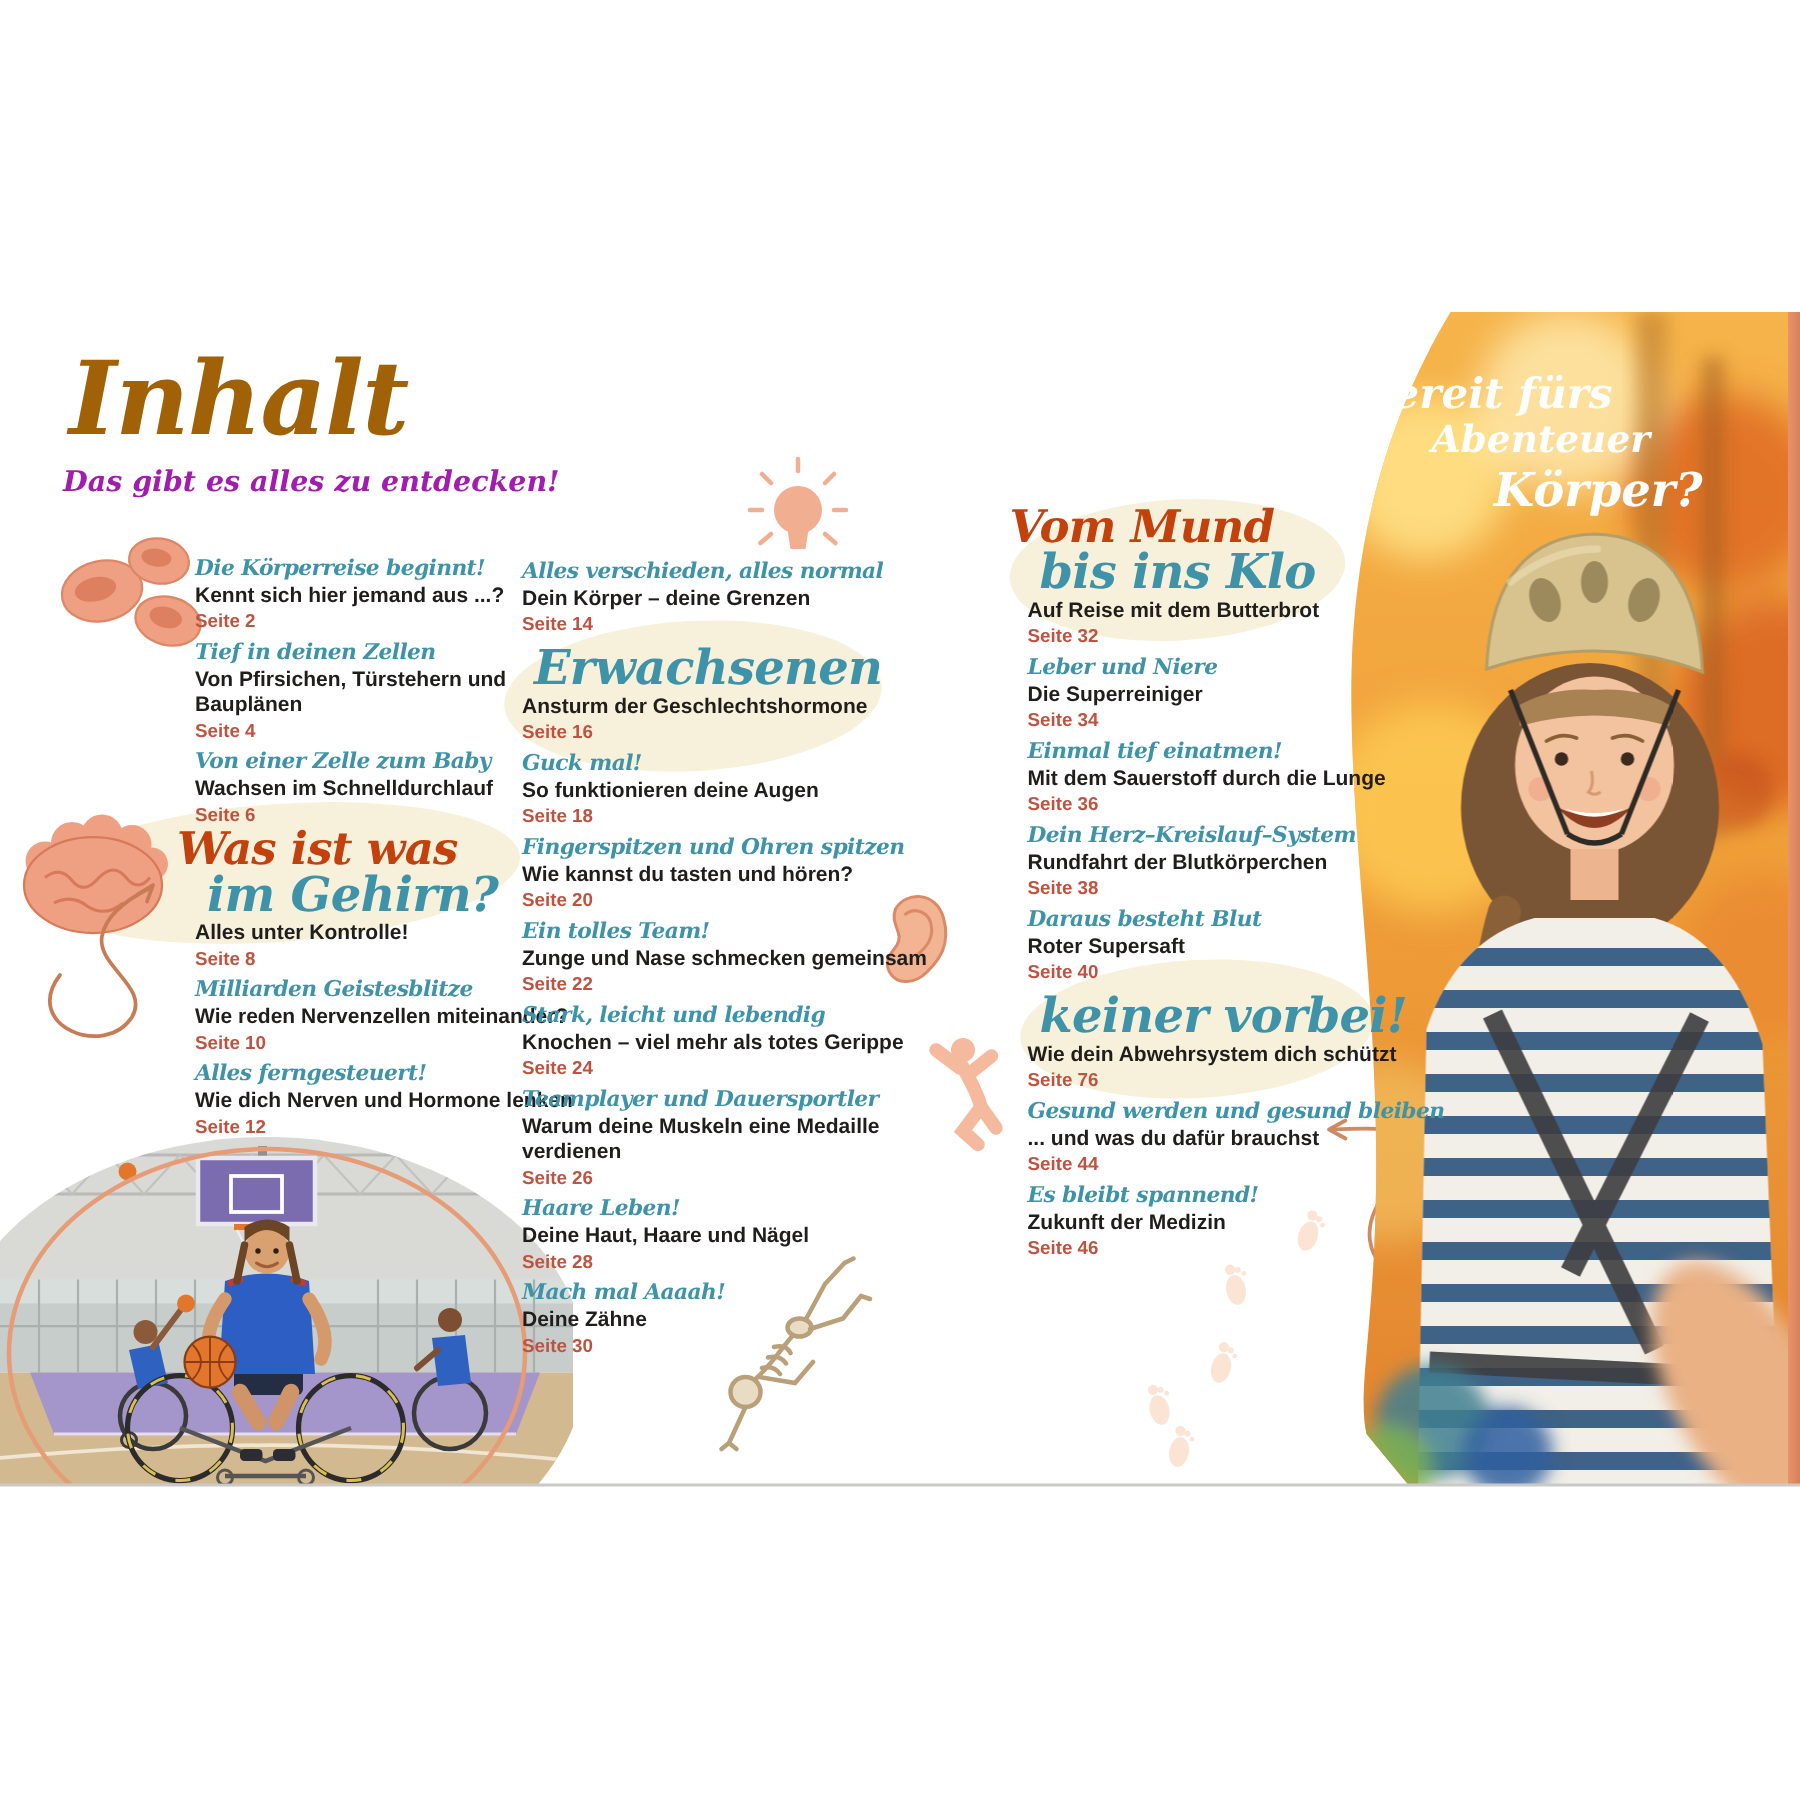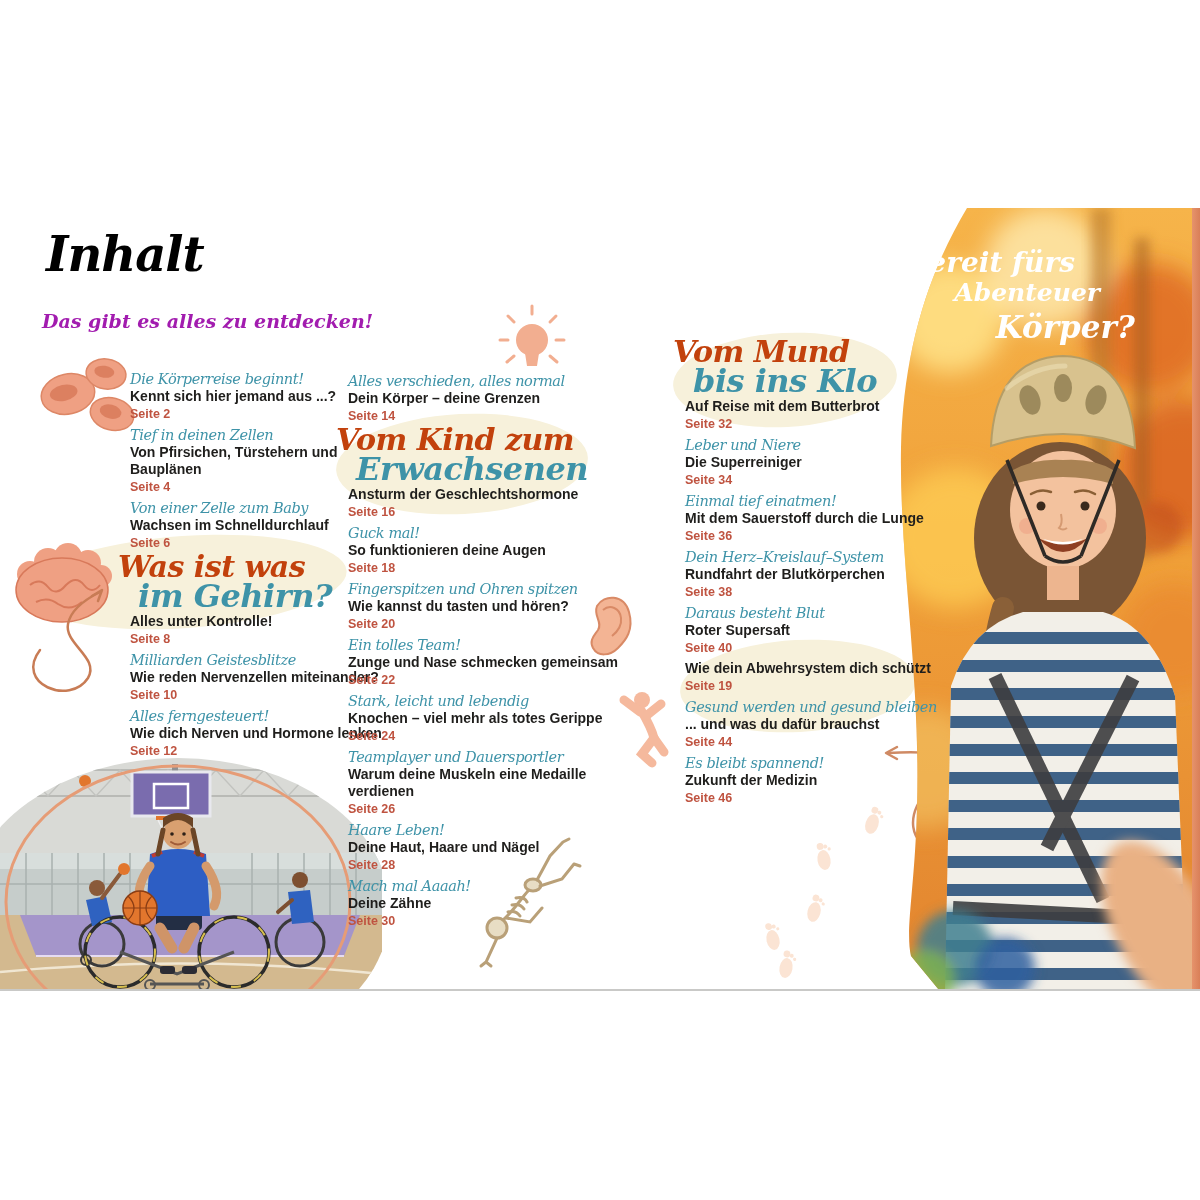--- a/index.html
+++ b/index.html
@@ -1,30 +1,30 @@
 <!DOCTYPE html>
 <html><head>
 <meta charset="utf-8">
 <style>
   html,body{margin:0;padding:0;width:1200px;height:1200px;background:#ffffff;
     font-family:"Liberation Sans",sans-serif;position:relative;overflow:hidden;}
   
   .page-title{position:absolute;left:46px;top:226px;z-index:3;
     font-family:"DejaVu Serif",serif;font-style:italic;font-weight:700;
-    font-size:48px;color:#000000;letter-spacing:-1px;}
+    font-size:68px;color:#a16207;letter-spacing:-1px;}
   .page-subtitle{position:absolute;left:42px;top:310px;z-index:3;
     font-family:"DejaVu Serif",serif;font-style:italic;font-weight:700;
     font-size:19px;color:#a21caf;}
   
   .col{position:absolute;z-index:3;}
   .col0{left:130px;top:370px;width:220px;}
   .col1{left:348px;top:372px;width:228px;}
   .col2{left:685px;top:338px;width:240px;}
   .toc-item{margin-bottom:4px;}
-  .toc-heading{font-family:"DejaVu Serif",serif;font-style:italic;font-weight:400;
+  .toc-heading{font-family:"DejaVu Serif",serif;font-style:italic;font-weight:700;
     font-size:14.5px;line-height:18px;letter-spacing:-0.4px;color:#3e93a8;white-space:nowrap;}
   .toc-sub{font-size:14px;line-height:17px;font-weight:700;color:#1f1e1c;white-space:nowrap;}
   .toc-page{font-size:12.5px;line-height:15px;font-weight:700;color:#bf5340;margin-top:2px;}
   .big{margin-top:2px;}
   .big .big-line1{font-family:"DejaVu Serif",serif;font-style:italic;font-weight:700;
     font-size:30px;line-height:24px;letter-spacing:-0.5px;color:#c2410c;margin-left:-12px;white-space:nowrap;}
   .big .big-line2{font-family:"DejaVu Serif",serif;font-style:italic;font-weight:700;
     font-size:32px;line-height:34px;letter-spacing:-0.5px;color:#3e93a8;margin-left:8px;white-space:nowrap;}
   
   .hero{position:absolute;left:895px;top:250px;width:205px;text-align:right;z-index:4;
@@ -188,21 +188,20 @@
       <div class="toc-page">Seite 12</div>
     </div>
   </div>
 <div class="col col1">
     <div class="toc-item">
       <div class="toc-heading">Alles verschieden, alles normal</div>
       <div class="toc-sub">Dein Körper – deine Grenzen</div>
       <div class="toc-page">Seite 14</div>
     </div>
     <div class="toc-item big">
-      <div class="big-line1">Vom Kind zum</div>
       <div class="big-line2">Erwachsenen</div>
       <div class="toc-sub">Ansturm der Geschlechtshormone</div>
       <div class="toc-page">Seite 16</div>
     </div>
     <div class="toc-item">
       <div class="toc-heading">Guck mal!</div>
       <div class="toc-sub">So funktionieren deine Augen</div>
       <div class="toc-page">Seite 18</div>
     </div>
     <div class="toc-item">
@@ -258,22 +257,23 @@
       <div class="toc-heading">Dein Herz–Kreislauf–System</div>
       <div class="toc-sub">Rundfahrt der Blutkörperchen</div>
       <div class="toc-page">Seite 38</div>
     </div>
     <div class="toc-item">
       <div class="toc-heading">Daraus besteht Blut</div>
       <div class="toc-sub">Roter Supersaft</div>
       <div class="toc-page">Seite 40</div>
     </div>
     <div class="toc-item big">
+      <div class="big-line2">keiner vorbei!</div>
       <div class="toc-sub">Wie dein Abwehrsystem dich schützt</div>
-      <div class="toc-page">Seite 19</div>
+      <div class="toc-page">Seite 76</div>
     </div>
     <div class="toc-item">
       <div class="toc-heading">Gesund werden und gesund bleiben</div>
       <div class="toc-sub">... und was du dafür brauchst</div>
       <div class="toc-page">Seite 44</div>
     </div>
     <div class="toc-item">
       <div class="toc-heading">Es bleibt spannend!</div>
       <div class="toc-sub">Zukunft der Medizin</div>
       <div class="toc-page">Seite 46</div>

